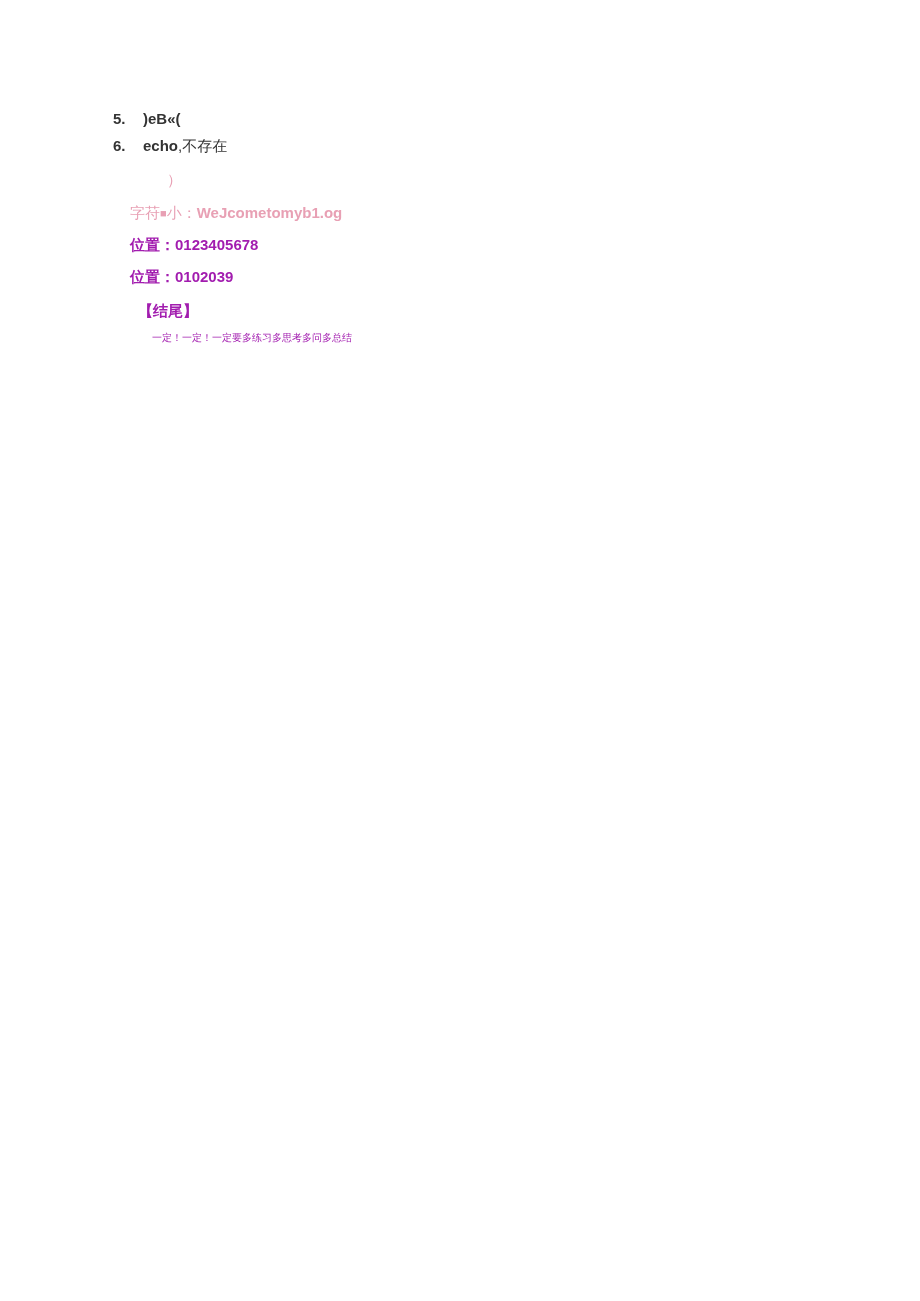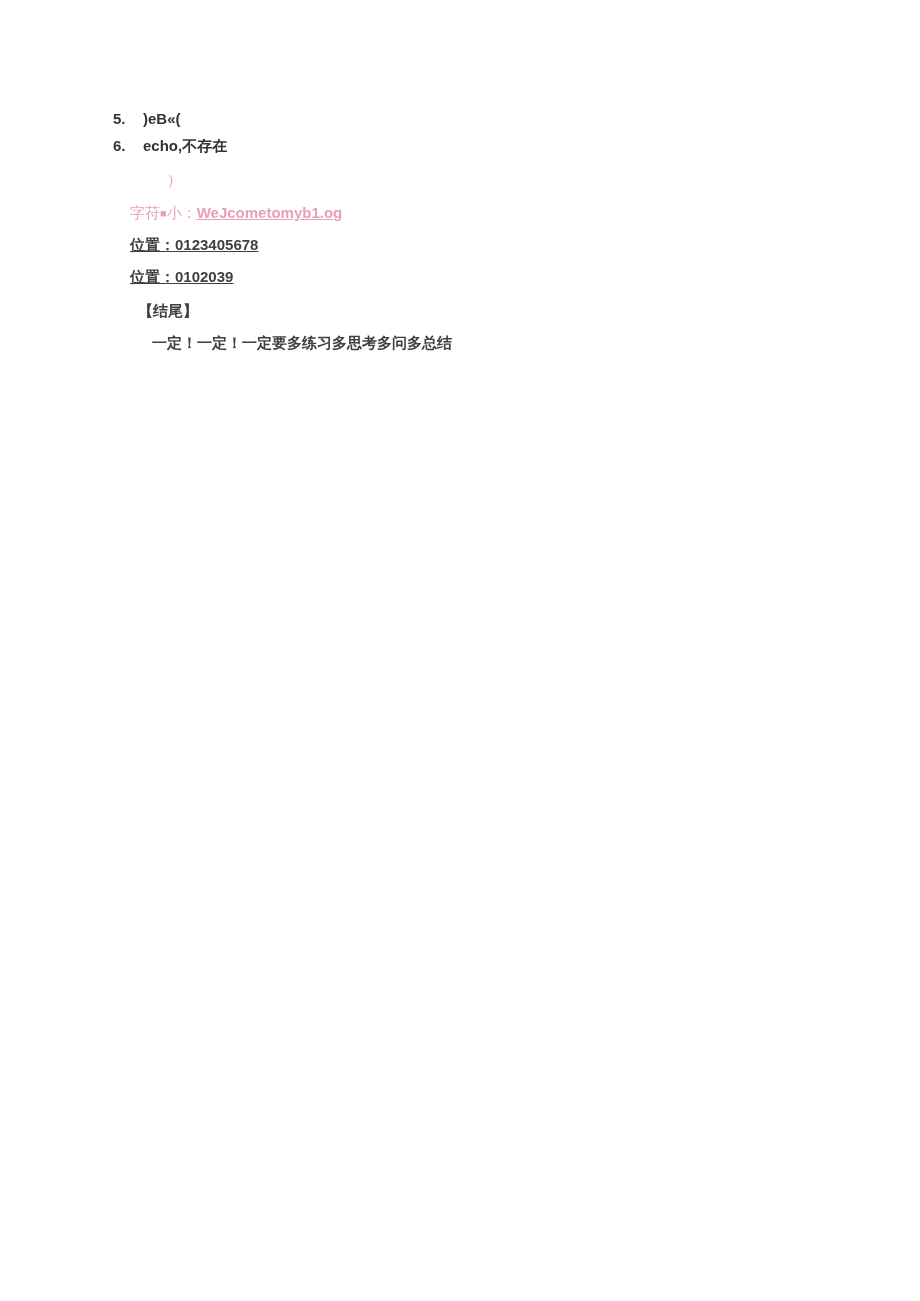--- a/index.html
+++ b/index.html
@@ -30,40 +30,39 @@
     }
     .list-content {
       display: flex;
       align-items: baseline;
       justify-content: flex-end;
     }
     .list-content-bold {
       font-weight: bold;
     }
     .list-content-normal {
-      font-weight: bold;
+      font-weight: normal;
     }
     .content-block {
       padding-left: 130px;
     }
     .line {
       font-size: 15px;
       margin: 5px 0;
       line-height: 1.8;
     }
     .pink-text {
       color: #e8a0b4;
       margin-top: 16px;
     }
     .black-text {
-      color: #404040;
+      color: #a21caf;
     }
     .bold {
       font-weight: bold;
-      text-decoration: underline;
     }
     .normal {
       font-weight: normal;
     }
     .small-char {
       font-size: 11px;
       vertical-align: middle;
     }
     .paren-line {
       padding-left: 37px;
@@ -71,22 +70,22 @@
       margin-bottom: 6px;
     }
     .end-marker {
       padding-left: 8px;
       font-weight: bold;
       margin-top: 7px;
     }
     .final-text {
       padding-left: 22px;
       margin-top: 0;
-      font-weight: bold;
-      font-size: 15px;
+      font-weight: normal;
+      font-size: 10px;
     }
   </style>
 </head>
 <body>
 
 <div class="list-container">
   <div class="list-item">
     <span class="list-number">5.</span>
     <span class="list-content">
       <span class="list-content-bold">)eB«(</span>

